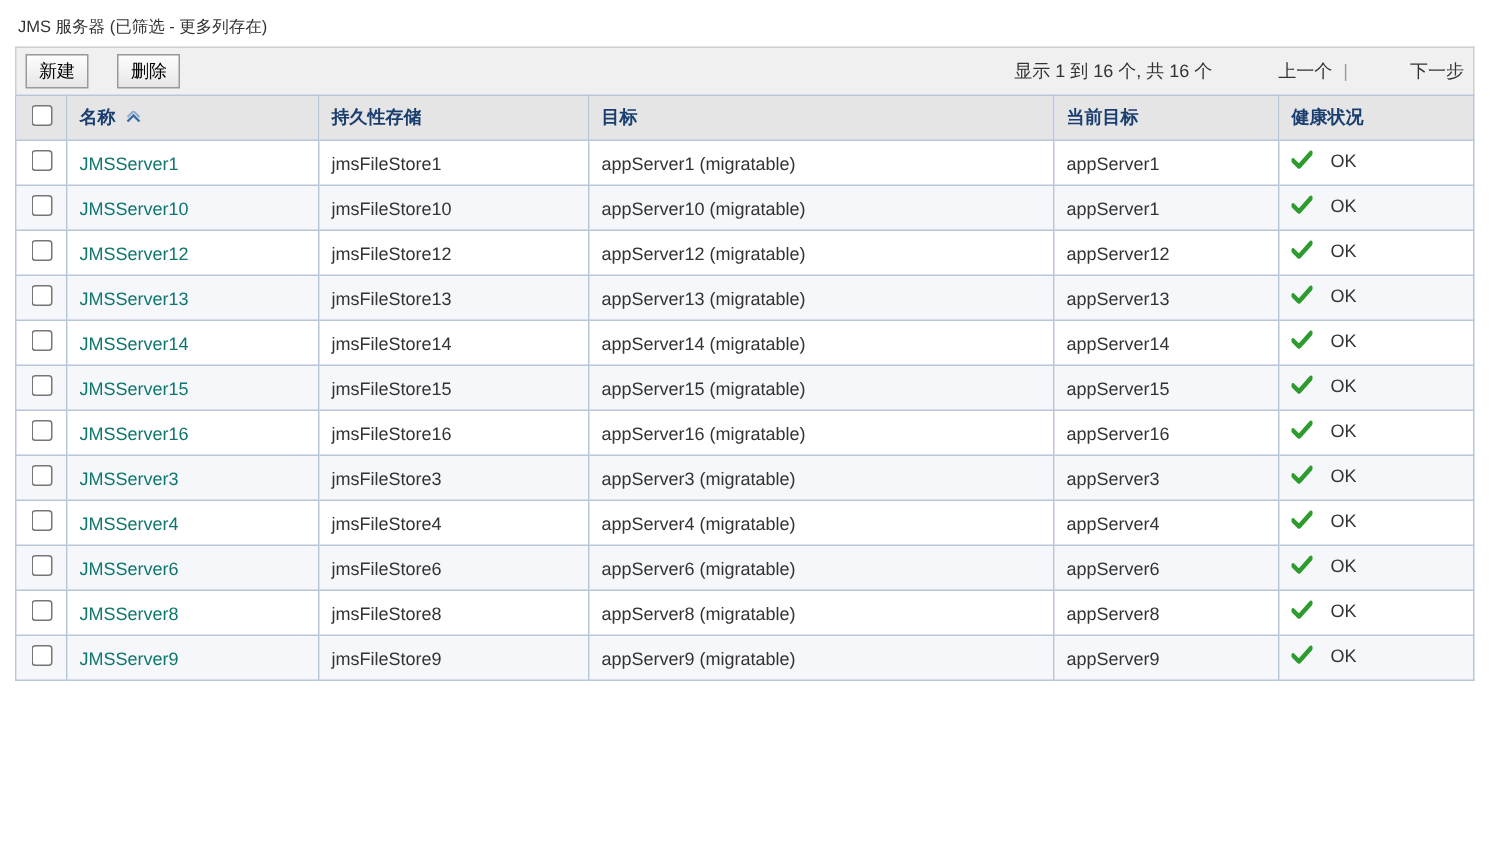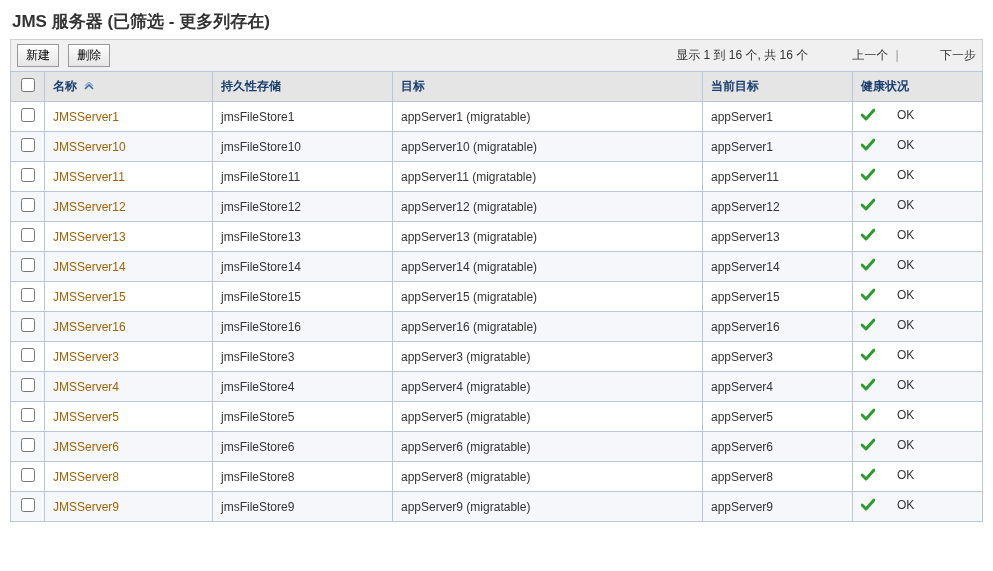--- a/index.html
+++ b/index.html
@@ -6,42 +6,42 @@
     margin: 0;
     padding: 6px 10px;
     font-family: Arial, "Microsoft YaHei", sans-serif;
     font-size: 12px;
     color: #333;
     background: #fff;
     width: 993px;
     box-sizing: border-box;
   }
   .page-title {
-    font-weight: bold;
-    font-size: 17px;
+    font-weight: normal;
+    font-size: 11px;
     margin: 4px 0 6px 2px;
   }
   .toolbar-wrap {
     background: #f0f0f0;
     border: 1px solid #cfcfcf;
     border-bottom: none;
     padding: 4px 6px;
     display: flex;
     align-items: center;
     justify-content: space-between;
   }
   .toolbar-left button {
     font-family: inherit;
     font-size: 12px;
     padding: 2px 8px;
     border: 1px solid #999;
     background: linear-gradient(#fdfdfd,#e6e6e6);
     cursor: pointer;
   }
-  .toolbar-left button + button { margin-left: 6px; }
+  .toolbar-left button + button { margin-left: 16px; }
   .pager {
     font-size: 12px;
     color: #333;
   }
   .pager .sep { margin: 0 4px; color: #999; }
   .pager .navlink { color: #333; margin-left: 34px; }
   table.data {
     width: 100%;
     border-collapse: collapse;
     table-layout: fixed;
@@ -65,31 +65,31 @@
     padding: 4px;
   }
   col.chkcol { width: 34px; }
   col.namecol { width: 168px; }
   col.storecol { width: 180px; }
   col.targetcol { width: 310px; }
   col.curcol { width: 150px; }
   col.healthcol { width: auto; }
   table.data tbody tr:nth-child(even) td { background: #f5f7fa; }
   table.data tbody td.chkcell { text-align: center; padding: 4px; }
-  a.rowlink { color: #a16207; text-decoration: none; }
+  a.rowlink { color: #0f766e; text-decoration: none; }
   .sort-caret {
     display: inline-block;
     margin-left: 4px;
     vertical-align: middle;
   }
   .sort-caret svg { display: block; }
   .health {
     display: inline-flex;
     align-items: center;
-    gap: 22px;
+    gap: 12px;
   }
   .health svg { display: block; }
   input[type=checkbox] {
     width: 14px; height: 14px;
     margin: 0;
   }
 </style>
 </head>
 <body>
 
@@ -176,41 +176,20 @@
         <span>
           <svg width="14" height="14" viewBox="0 0 14 14">
                 <path d="M1 7 L5 11 L13 2" fill="none" stroke="#2e9b2e" stroke-width="3" stroke-linecap="round" stroke-linejoin="round"></path>
               </svg>
         </span>
         <span>OK</span>
       </span>
     </td>
   </tr>
 
-  <tr>
-    <td class="chkcell">
-      <input type="checkbox" style="">
-    </td>
-    <td>
-      <a href="#" class="rowlink">JMSServer11</a>
-    </td>
-    <td>jmsFileStore11</td>
-    <td>appServer11 (migratable)</td>
-    <td>appServer11</td>
-    <td>
-      <span class="health">
-        <span>
-          <svg width="14" height="14" viewBox="0 0 14 14">
-                <path d="M1 7 L5 11 L13 2" fill="none" stroke="#2e9b2e" stroke-width="3" stroke-linecap="round" stroke-linejoin="round"></path>
-              </svg>
-        </span>
-        <span>OK</span>
-      </span>
-    </td>
-  </tr>
 
   <tr>
     <td class="chkcell">
       <input type="checkbox" style="">
     </td>
     <td>
       <a href="#" class="rowlink">JMSServer12</a>
     </td>
     <td>jmsFileStore12</td>
     <td>appServer12 (migratable)</td>
@@ -353,41 +332,20 @@
         <span>
           <svg width="14" height="14" viewBox="0 0 14 14">
                 <path d="M1 7 L5 11 L13 2" fill="none" stroke="#2e9b2e" stroke-width="3" stroke-linecap="round" stroke-linejoin="round"></path>
               </svg>
         </span>
         <span>OK</span>
       </span>
     </td>
   </tr>
 
-  <tr>
-    <td class="chkcell">
-      <input type="checkbox" style="">
-    </td>
-    <td>
-      <a href="#" class="rowlink">JMSServer5</a>
-    </td>
-    <td>jmsFileStore5</td>
-    <td>appServer5 (migratable)</td>
-    <td>appServer5</td>
-    <td>
-      <span class="health">
-        <span>
-          <svg width="14" height="14" viewBox="0 0 14 14">
-                <path d="M1 7 L5 11 L13 2" fill="none" stroke="#2e9b2e" stroke-width="3" stroke-linecap="round" stroke-linejoin="round"></path>
-              </svg>
-        </span>
-        <span>OK</span>
-      </span>
-    </td>
-  </tr>
 
   <tr>
     <td class="chkcell">
       <input type="checkbox" style="">
     </td>
     <td>
       <a href="#" class="rowlink">JMSServer6</a>
     </td>
     <td>jmsFileStore6</td>
     <td>appServer6 (migratable)</td>

